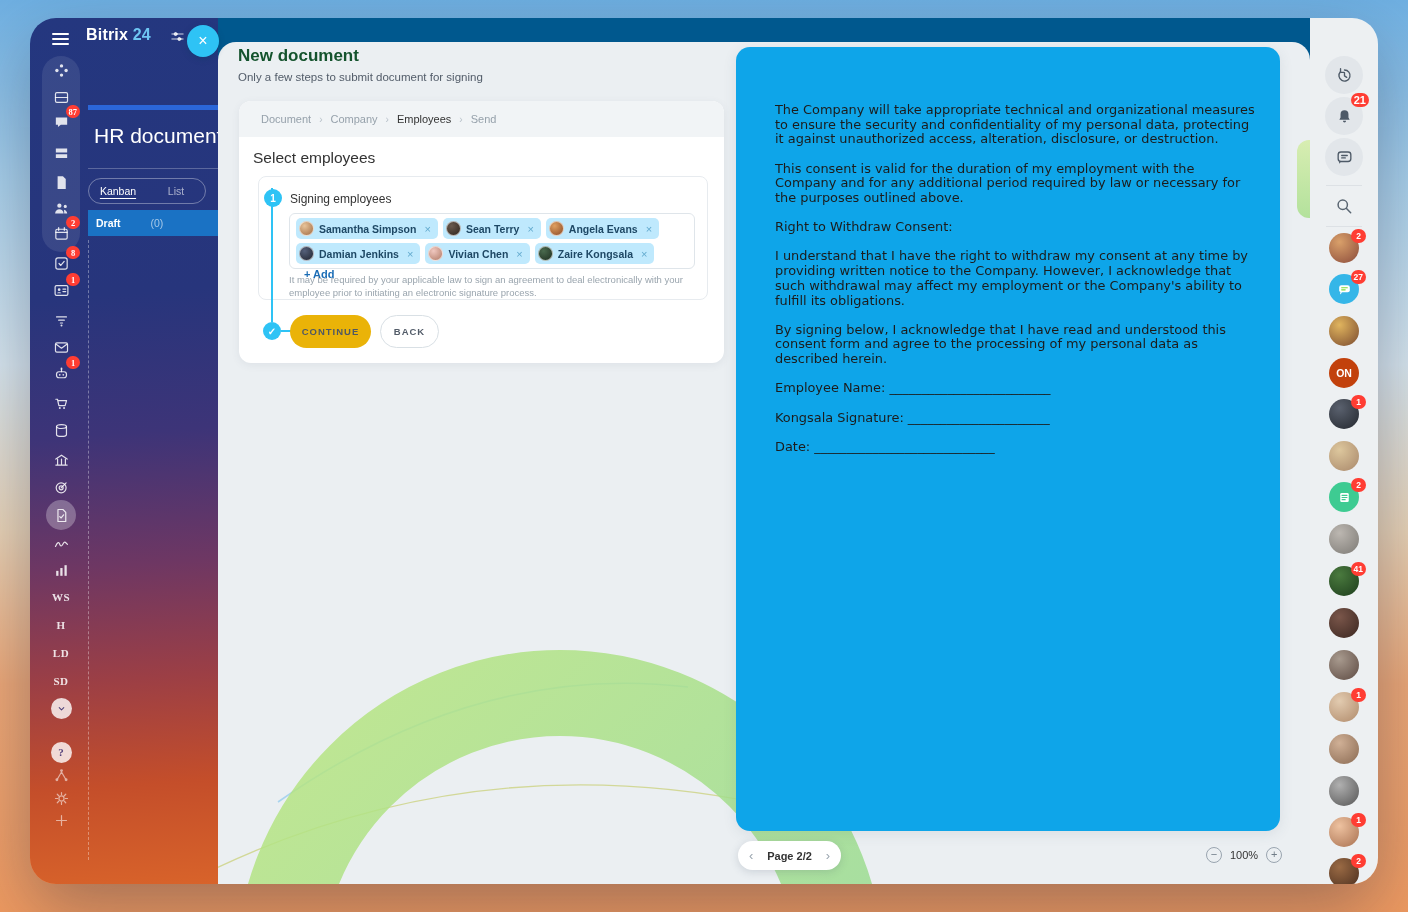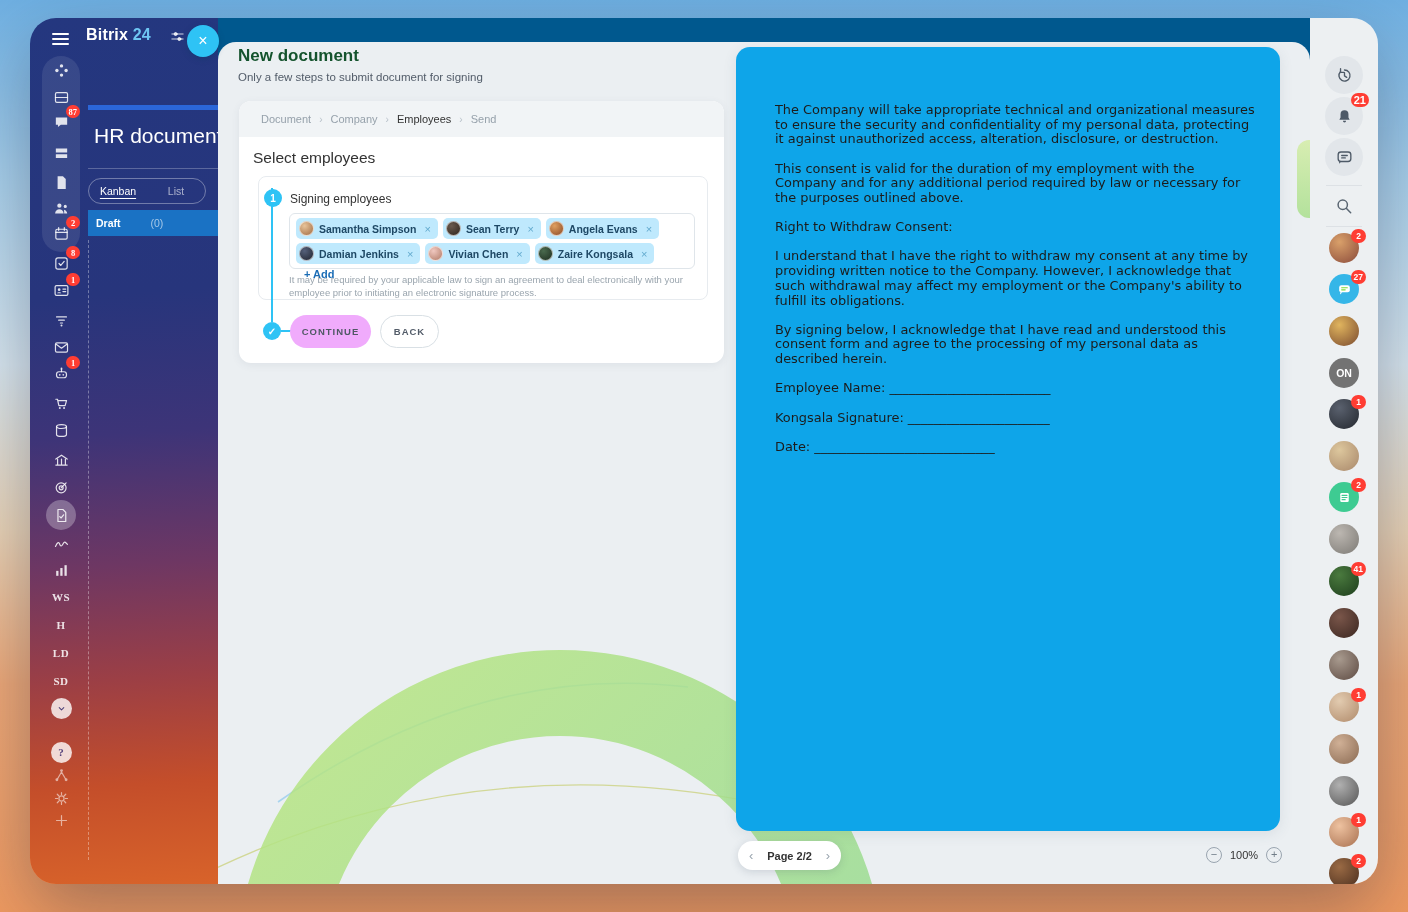--- a/index.html
+++ b/index.html
@@ -77,21 +77,21 @@
   .chip:nth-of-type(4) .chip-avatar { background:radial-gradient(circle at 35% 30%,#55607a,#20242e); }
   .chip:nth-of-type(5) .chip-avatar { background:radial-gradient(circle at 35% 30%,#f0c8c0,#b07a66); }
   .chip:nth-of-type(6) .chip-avatar { background:radial-gradient(circle at 35% 30%,#4a6a4e,#1e2e20); }
   .chip-name { font-size:10.5px; font-weight:bold; color:#1e4865; white-space:nowrap; }
   .chip-x { font-size:11px; color:#62aace; margin-left:3px; cursor:pointer; }
   .add-link { display:flex; align-items:center; font-size:11px; font-weight:bold; color:#1a6cb5; margin-left:8px; cursor:pointer; }
   .helper { position:absolute; left:30px; top:97px; width:400px; font-size:9.5px; line-height:1.35; color:#9aa5ae; }
   .connector-v { position:absolute; left:32px; top:87px; width:2px; height:134px; background:#2ec3f5; z-index:1; }
   .connector-h { position:absolute; left:42px; top:229px; width:10px; height:2px; background:#2ec3f5; }
   .check-circle { position:absolute; left:24px; top:221px; width:18px; height:18px; border-radius:50%; background:#2ec3f5; color:#fff; font-size:10px; font-weight:bold; display:flex; align-items:center; justify-content:center; z-index:2; }
-  .btn-continue { position:absolute; left:51px; top:214px; width:81px; height:33px; border:none; border-radius:17px; background:#f0abfc; color:#4f5864; font-size:9.5px; font-weight:bold; letter-spacing:1px; cursor:pointer; }
+  .btn-continue { position:absolute; left:51px; top:214px; width:81px; height:33px; border:none; border-radius:17px; background:#eab308; color:#4f5864; font-size:9.5px; font-weight:bold; letter-spacing:1px; cursor:pointer; }
   .btn-back { position:absolute; left:141px; top:214px; width:59px; height:33px; border:1.5px solid #d9e0e5; border-radius:17px; background:#fff; color:#535c69; font-size:9.5px; font-weight:bold; letter-spacing:1px; cursor:pointer; }
 
   
   .doc-panel { position:absolute; left:518px; top:5px; width:544px; height:784px; background:#0ea5e9; border-radius:14px; box-shadow:0 3px 14px rgba(60,80,100,.10); z-index:2; }
   .doc-body { position:absolute; left:39px; top:56px; width:482px; font-family:"DejaVu Sans", sans-serif; font-size:12.9px; line-height:1.14; color:#1c1c1c; }
   .doc-body p { margin-bottom:14.5px; }
 
   
   .pager { position:absolute; left:520px; top:799px; width:103px; height:29px; background:#fff; border-radius:15px; box-shadow:0 2px 8px rgba(60,80,100,.18); display:flex; align-items:center; justify-content:space-between; padding:0 11px; z-index:3; }
   .pager .chev { font-size:13px; color:#9aa5af; cursor:pointer; }
@@ -104,21 +104,21 @@
   .right-rail { position:absolute; left:1280px; top:0; width:68px; height:100%; background:#edf0f2; }
   .rr-circle { position:absolute; left:15px; width:38px; height:38px; border-radius:50%; background:#e2e6ea; display:flex; align-items:center; justify-content:center; cursor:pointer; }
   .rr-circle svg { width:19px; height:19px; stroke:#4e5a67; fill:none; stroke-width:1.7; stroke-linecap:round; stroke-linejoin:round; }
   .rr-circle svg .f { fill:#4e5a67; stroke:none; }
   .rr-divider { position:absolute; left:16px; width:36px; height:1px; background:#dde1e5; }
   .rr-search { position:absolute; left:24px; width:20px; height:20px; cursor:pointer; }
   .rr-search svg { width:20px; height:20px; stroke:#5a6672; fill:none; stroke-width:1.8; stroke-linecap:round; }
   .rr-badge { position:absolute; top:-4px; right:-6px; min-width:15px; height:14px; padding:0 3px; background:#ff3d33; color:#fff; font-size:11px; font-weight:bold; border-radius:8px; display:flex; align-items:center; justify-content:center; z-index:2; }
   .avatar { position:absolute; left:19px; width:30px; height:30px; border-radius:50%; cursor:pointer; }
   .avatar .ab { position:absolute; top:-4px; right:-7px; min-width:15px; height:14px; padding:0 3px; background:#ff3d33; color:#fff; font-size:8.5px; font-weight:bold; border-radius:8px; display:flex; align-items:center; justify-content:center; }
-  .avatar.v-on { background:#737373; color:#fff; font-size:10.5px; font-weight:bold; display:flex; align-items:center; justify-content:center; }
+  .avatar.v-on { background:#c2410c; color:#fff; font-size:10.5px; font-weight:bold; display:flex; align-items:center; justify-content:center; }
   .avatar.v-msg { background:#35b6e8; display:flex; align-items:center; justify-content:center; }
   .avatar.v-news { background:#3ecb92; display:flex; align-items:center; justify-content:center; }
   .avatar svg { width:17px; height:17px; }
   .p1{background:radial-gradient(circle at 35% 30%,#d9a06a,#8a4a3a);} .p3{background:radial-gradient(circle at 35% 30%,#e0b45e,#7a4a2e);}
   .p5{background:radial-gradient(circle at 35% 30%,#5a616e,#23272e);} .p6{background:radial-gradient(circle at 35% 30%,#ddc79d,#a8876a);}
   .p8{background:radial-gradient(circle at 35% 30%,#bcb7b1,#7d7a75);} .p9{background:radial-gradient(circle at 35% 30%,#4a7a3e,#1d3d1c);}
   .p10{background:radial-gradient(circle at 35% 30%,#7a564a,#3a2620);} .p11{background:radial-gradient(circle at 35% 30%,#a89a8e,#5d4a42);}
   .p12{background:radial-gradient(circle at 35% 30%,#e2cbb0,#b08a6a);} .p13{background:radial-gradient(circle at 35% 30%,#d0b096,#8a6a52);}
   .p14{background:radial-gradient(circle at 35% 30%,#b0b0b0,#555);} .p15{background:radial-gradient(circle at 35% 30%,#eec2a0,#a87050);}
   .p16{background:radial-gradient(circle at 35% 30%,#9a6a44,#4a2e1e);}

